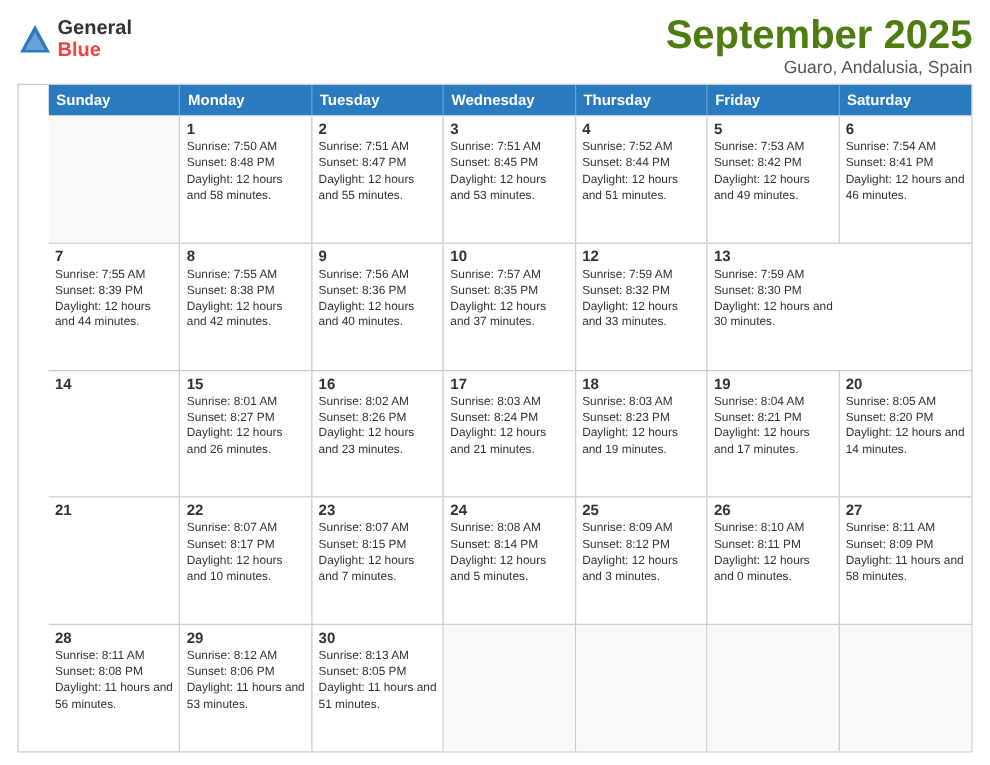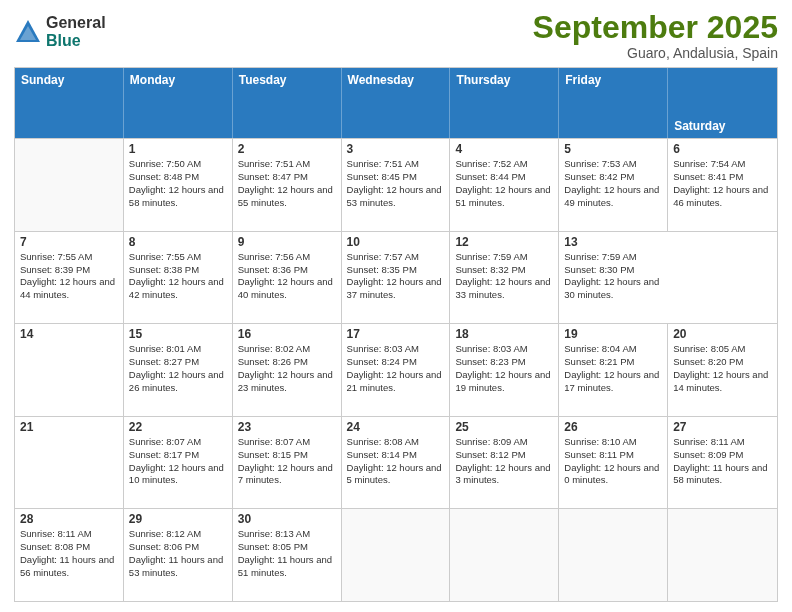--- a/index.html
+++ b/index.html
@@ -36,21 +36,21 @@
       line-height: 1.1;
     }
     .logo-general {
       font-size: 16px;
       font-weight: bold;
       color: #333;
     }
     .logo-blue {
       font-size: 16px;
       font-weight: bold;
-      color: #0f766e;
+      color: #ef4444;
     }
     .logo-icon {
       width: 28px;
       height: 28px;
       margin-right: 4px;
     }
     .title-block {
       text-align: right;
     }
     .month-title {
@@ -61,34 +61,35 @@
     }
     .location {
       font-size: 14px;
       color: #555;
     }
     .calendar {
       flex: 1;
       display: flex;
       flex-direction: column;
       border: 1px solid #ccc;
+      padding-left: 24px;
     }
     .cal-header {
       display: grid;
       grid-template-columns: repeat(7, 1fr);
       background: #2a7abf;
       color: #fff;
     }
     .cal-header-cell {
       padding: 5px 6px;
       font-weight: bold;
       font-size: 12px;
       border-right: 1px solid rgba(255,255,255,0.3);
     }
-    .cal-header-cell:last-child { border-right: none; margin-top: 46px; }
+    .cal-header-cell:last-child { border-right: none; }
     .cal-body {
       flex: 1;
       display: flex;
       flex-direction: column;
     }
     .cal-row {
       display: grid;
       grid-template-columns: repeat(7, 1fr);
       flex: 1;
       border-top: 1px solid #ccc;

